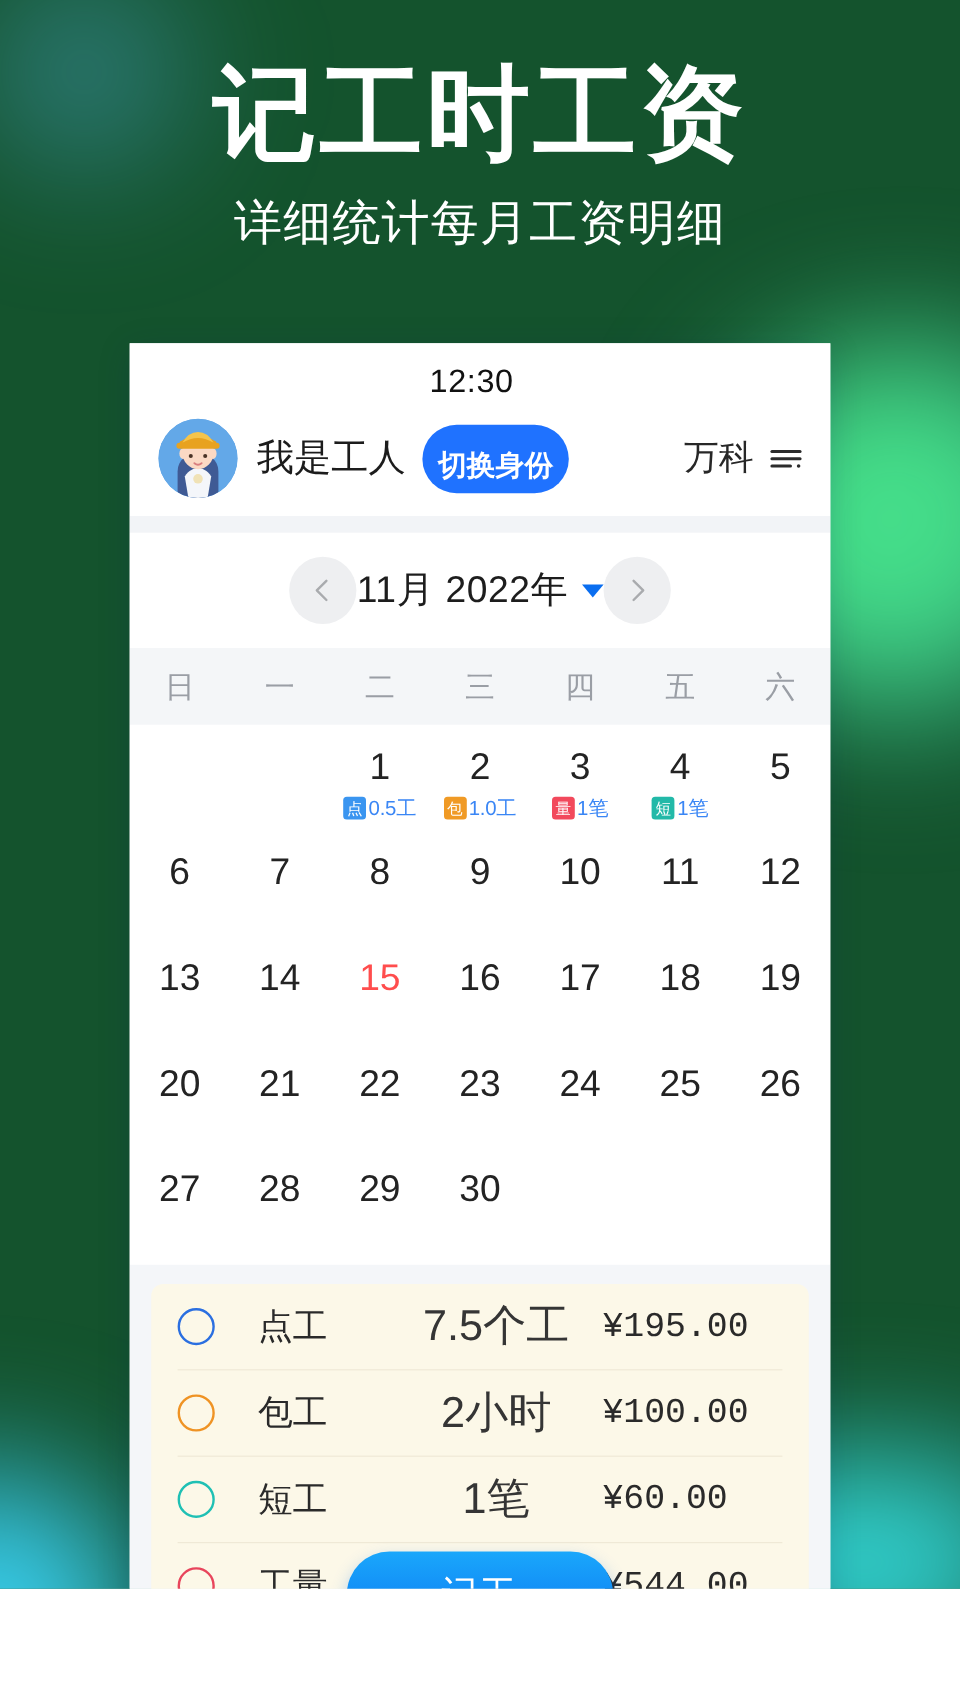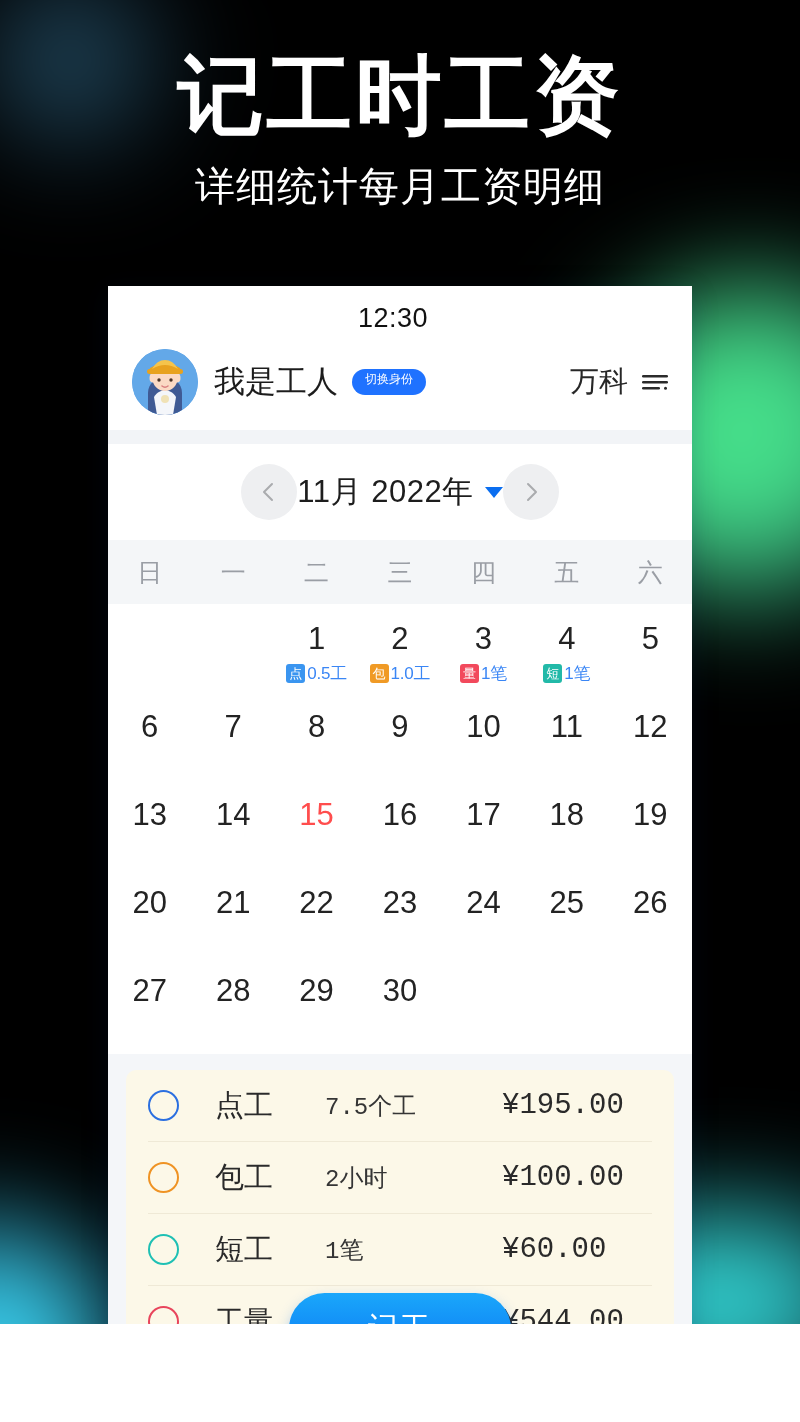--- a/index.html
+++ b/index.html
@@ -10,21 +10,21 @@
     width: 800px;
     height: 1422px;
     font-family: "Liberation Sans", "DejaVu Sans", sans-serif;
     overflow: hidden;
   }
 
   #stage {
     position: relative;
     width: 800px;
     height: 1324px;
-    background: #000000;
+    background: #14532d;
     overflow: hidden;
   }
 
   
   .blob {
     position: absolute;
     border-radius: 50%;
     filter: blur(55px);
     pointer-events: none;
   }
@@ -137,25 +137,25 @@
     font-size: 31px;
     color: #1c1c1c;
     margin-left: 16px;
     font-weight: 500;
     white-space: nowrap;
   }
   .switch-pill {
     margin-left: 14px;
     background: #1f72ff;
     color: #fff;
-    font-size: 12px;
-    padding: 2px 13px 7px;
+    font-size: 24px;
+    padding: 18px 13px 7px;
     border-radius: 999px;
     white-space: nowrap;
-    font-weight: 400;
+    font-weight: 700;
   }
   .profile-spacer { flex: 1 1 auto; }
   .company-name {
     font-size: 29px;
     color: #272727;
     font-weight: 500;
     margin-right: 12px;
     white-space: nowrap;
   }
   .menu-icon { display: block; }
@@ -290,23 +290,23 @@
   }
   .slabel {
     font-size: 29px;
     color: #2a2a2a;
     margin-left: 36px;
     width: 110px;
     flex: 0 0 auto;
   }
   .smid {
     flex: 1 1 auto;
-    font-size: 24px;
+    text-align: center;
+    font-size: 36px;
     color: #353535;
-    font-family: Liberation Mono, monospace;
   }
   .samt {
     font-size: 29px;
     color: #2a2a2a;
     text-align: left;
     min-width: 150px;
     flex: 0 0 auto;
     font-family: Liberation Mono, monospace;
   }
 

